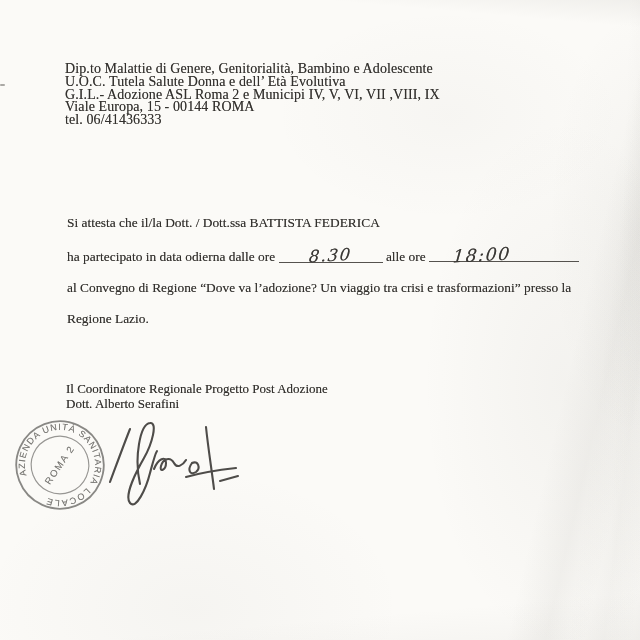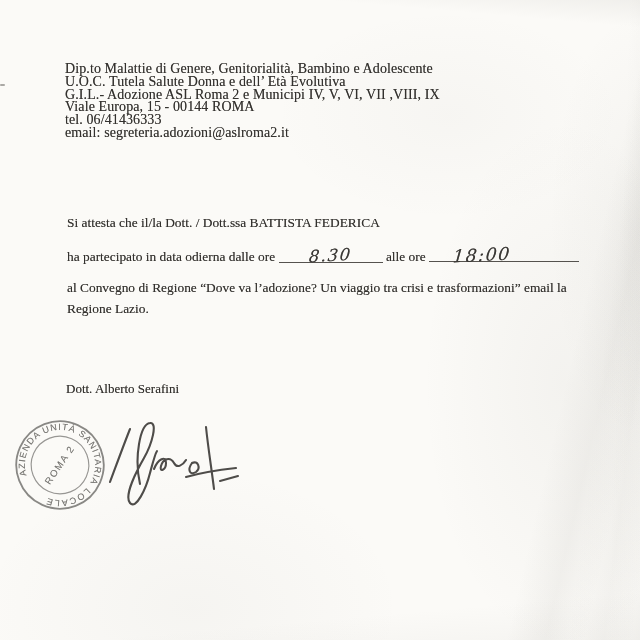--- a/index.html
+++ b/index.html
@@ -32,60 +32,60 @@
   .blank1{width:104px;text-align:center;}
   .blank2{width:150px;text-align:left;}
   .hand{
     display:inline-block;font-family:"DejaVu Serif",serif;font-style:italic;
     font-size:16.5px;color:#3a3835;letter-spacing:1.5px;
     transform:rotate(-3deg) skewX(-8deg);margin-bottom:-1px;
   }
   .hand2{margin-left:24px;font-size:17.5px;}
   .eventline{position:absolute;left:67px;top:280px;font-size:13.4px;white-space:nowrap;}
   .eventline .title{}
-  .eventline2{position:absolute;left:67px;top:301px;font-size:13.4px;}
+  .eventline2{position:absolute;left:67px;top:311px;font-size:13.4px;}
   .sigblock{position:absolute;left:66px;top:381px;font-size:13px;line-height:15px;}
   .stamp{position:absolute;left:12px;top:417px;width:96px;height:96px;transform:rotate(-21deg);opacity:.82;}
   .signature{position:absolute;left:98px;top:412px;width:150px;height:102px;}
   .speck{position:absolute;left:0;top:84px;width:5px;height:2px;background:rgba(70,68,64,.45);border-radius:1px;}
 </style>
 </head>
 <body>
 
 <div class="paper">
   <div class="wrinkles"></div>
   <div class="speck"></div>
 
   <div class="letterhead">
     <div>Dip.to Malattie di Genere, Genitorialità, Bambino e Adolescente</div>
     <div>U.O.C. Tutela Salute Donna e dell’ Età Evolutiva</div>
     <div>G.I.L.- Adozione ASL Roma 2 e Municipi IV, V, VI, VII ,VIII, IX</div>
     <div>Viale Europa, 15 - 00144 ROMA</div>
     <div>tel. 06/41436333</div>
-    <div>email: segreteria.adozioni@aslroma2.it</div>
   </div>
 
 
   <div class="attestation">Si attesta che il/la Dott. / Dott.ssa BATTISTA FEDERICA</div>
 
   <div class="participation">
     <span>ha partecipato in data odierna dalle ore</span>
     <span class="blank blank1"><span class="hand">8.30</span></span>
     <span>alle ore</span>
     <span class="blank blank2"><span class="hand hand2">18:00</span></span>
   </div>
 
   <div class="eventline">
     <span>al Convegno di Regione</span>
     <span class="title">“Dove va l’adozione? Un viaggio tra crisi e trasformazioni”</span>
-    <span>email la</span>
+    <span>presso la</span>
   </div>
   <div class="eventline2">Regione Lazio.</div>
 
   <div class="sigblock">
+    <div>Il Coordinatore Regionale Progetto Post Adozione</div>
     <div>Dott. Alberto Serafini</div>
   </div>
 
   <div class="stamp">
     <svg viewBox="0 0 100 100" width="96" height="96">
       <defs>
         <path id="ringpath" d="M50,50 m-36.5,0 a36.5,36.5 0 1,1 73,0 a36.5,36.5 0 1,1 -73,0"></path>
       </defs>
       <circle cx="50" cy="50" r="45.5" fill="none" stroke="#4f4d4a" stroke-width="1.9" stroke-opacity=".8"></circle>
       <circle cx="50" cy="50" r="30" fill="none" stroke="#4f4d4a" stroke-width="1.2" stroke-opacity=".7"></circle>

